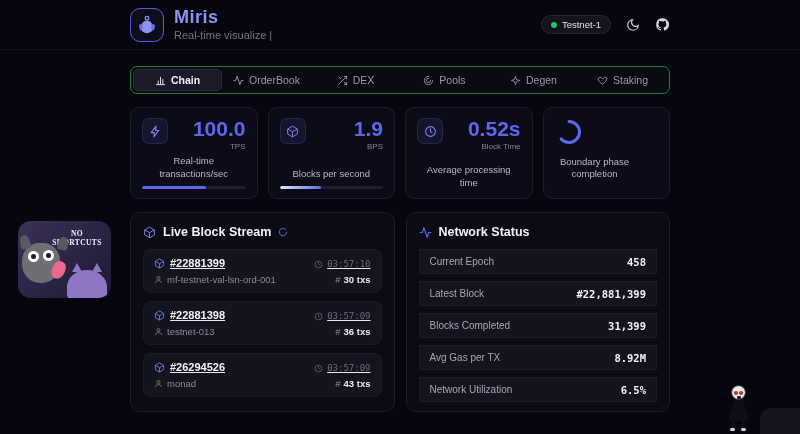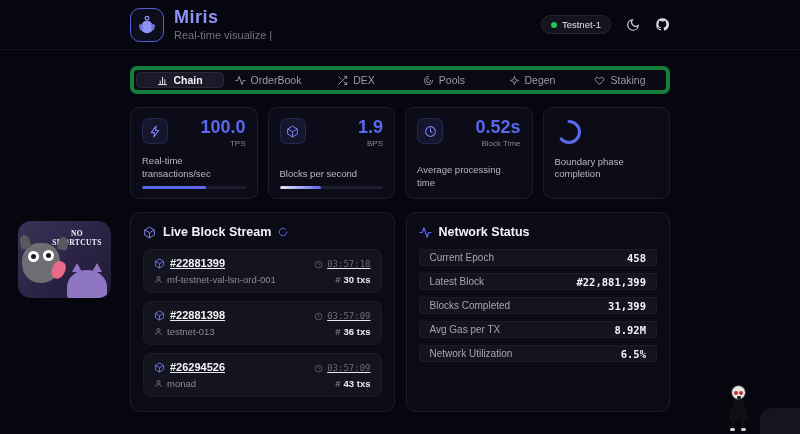--- a/index.html
+++ b/index.html
@@ -36,21 +36,21 @@
   }
   .net-dot { width:6px; height:6px; border-radius:50%; background:#22c55e; }
   .hdr-icon-btn { background:none; border:none; cursor:pointer; color:#d8d8e2; display:flex; padding:0; }
 
   
   #content { width:540px; margin:0 auto; }
 
   
   #tabbar {
     margin-top:16px; height:28px; display:flex; padding:2px;
-    background:#0a0a14; border:4px solid #15803d; border-radius:7px;
+    background:#0a0a14; border:1px solid #15803d; border-radius:7px;
   }
   .tab {
     flex:1; display:flex; align-items:center; justify-content:center; gap:5px;
     font-size:10.5px; color:#9a9aa8; border-radius:5px; cursor:pointer;
     border:1px solid transparent; background:none;
     font-family:"Liberation Sans", sans-serif;
   }
   .tab.active { background:#1a1a28; border-color:#2a2a3c; color:#f2f2f6; font-weight:bold; }
   .tab svg { width:11px; height:11px; }
 
@@ -61,23 +61,23 @@
     padding:10px 11px 9px; display:flex; flex-direction:column;
   }
   .stat-top { display:flex; align-items:flex-start; }
   .stat-icon-box {
     width:26px; height:26px; border-radius:7px; background:rgba(108,112,244,0.10);
     border:1px solid rgba(108,112,244,0.18);
     display:flex; align-items:center; justify-content:center; color:#7e82f2;
   }
   .stat-icon-box svg { width:13px; height:13px; }
   .stat-num-wrap { margin-left:auto; text-align:right; }
-  .stat-value { font-size:18px; font-weight:bold; color:#5b68ee; line-height:1; }
+  .stat-value { font-size:21px; font-weight:bold; color:#5b68ee; line-height:1; }
   .stat-unit  { font-size:8px; color:#85858f; margin-top:3px; }
-  .stat-desc  { font-size:9.5px; color:#b9b9c5; margin-top:auto; line-height:1.3; }
+  .stat-desc  { font-size:9.5px; color:#b9b9c5; margin-top:auto; line-height:1.3;text-align:center; }
   .stat-bar   { margin-top:6px; height:3px; border-radius:2px; background:#1e1e2e; overflow:hidden; }
   .stat-bar-fill { height:100%; border-radius:2px; background:#5b68ee; }
   .stat-bar-fill.grad { background:linear-gradient(90deg,#e9e9f5,#5b68ee); }
   .ring-svg { width:28px; height:28px; transform:rotate(-90deg); }
   .ring-fg { stroke:#5b68ee; }
 
   
   #panels { margin-top:13px; display:grid; grid-template-columns:1fr 1fr; gap:11px; }
   .panel {
     height:200px; background:#0b0b16; border:1px solid #1c1c2c; border-radius:10px;
@@ -104,21 +104,21 @@
   .bi-row2 { display:flex; align-items:center; margin-top:5px; }
   .bi-val { display:flex; align-items:center; gap:4px; font-size:9.5px; color:#8b8b98; }
   .bi-val svg { width:9px; height:9px; }
   .bi-txs { margin-left:auto; font-size:9.5px; font-weight:bold; color:#ececf2; }
   .bi-txs .hash { color:#8b8b98; font-weight:normal; margin-right:3px; }
 
   
   .status-row {
     display:flex; align-items:center; justify-content:space-between;
     background:#14141f; border:1px solid rgba(255,255,255,0.03); border-radius:1px;
-    padding:6px 10px; margin-bottom:7px; height:17px;
+    padding:6px 10px; margin-bottom:7px; height:25px;
   }
   .sr-label { font-size:10px; color:#a6a6b2; }
   .sr-value { font-size:10.5px; font-weight:bold; color:#f4f4f8; }
 
   
   #sticker-left {
     position:absolute; left:18px; top:221px; width:93px; height:77px;
     border-radius:13px; overflow:hidden;
     background:linear-gradient(135deg,#3b3258 0%,#2a2344 55%,#1f1a35 100%);
   }

